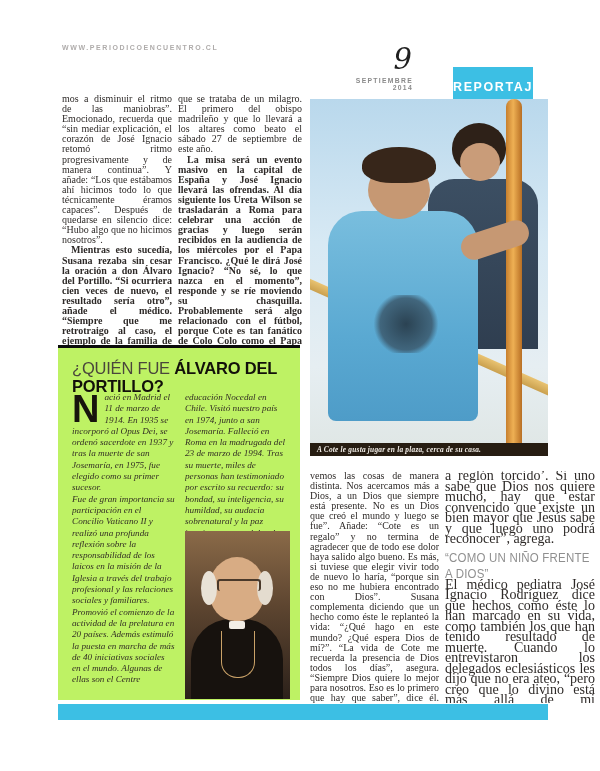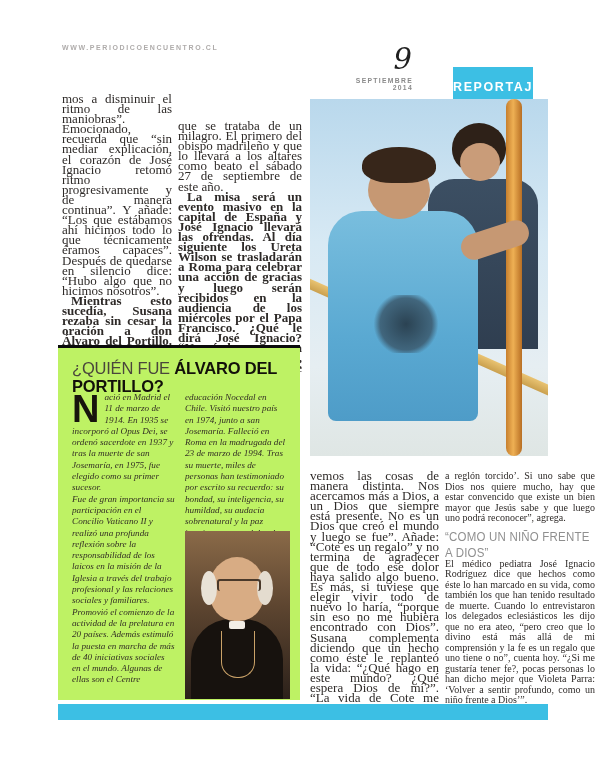--- a/index.html
+++ b/index.html
@@ -10,27 +10,27 @@
             font-size:7px;letter-spacing:1.6px;color:#aFAcab;font-weight:bold;}
   .page-num{position:absolute;left:378px;top:42px;width:34px;text-align:right;
             font-family:"DejaVu Serif",serif;font-style:italic;font-size:29px;color:#1f1f1f;}
   .issue-date{position:absolute;left:340px;top:77px;width:73px;text-align:right;
               font-family:"Liberation Sans",sans-serif;font-size:6.8px;letter-spacing:1.3px;color:#8a8a8a;font-weight:bold;}
   .section-badge{position:absolute;left:453px;top:43px;width:80px;height:41px;background:#3cbfe4;
                  color:#ffffff;font-family:"Liberation Sans",sans-serif;font-weight:bold;
                  font-size:12.5px;letter-spacing:1.6px;text-align:center;line-height:41px;margin-top:24px;}
   
   .col{position:absolute;overflow:hidden;color:#2e2a28;}
-  .col p{margin:0;text-align:justify;font-size:13px;line-height:10.1px;}
+  .col p{margin:0;text-align:justify;font-size:10px;line-height:10.1px;}
   .col p.ind{text-indent:9px;font-weight:bold;}
   .col1{left:62px;top:94px;width:110px;height:253px;}
-  .col2{left:178px;top:94px;width:124px;height:253px;margin-top:27px;}
+  .col2{left:178px;top:94px;width:124px;height:253px;}
   .col3{left:310px;top:471px;width:129px;height:232px;}
   .col4{left:445px;top:471px;width:150px;height:232px;}
-  .col4 p{font-size:10px;line-height:10.5px;}
+  .col4 p{font-size:14px;line-height:10.5px;}
   h3.sec{margin:6px 0 2px 0;font-family:"Liberation Sans",sans-serif;font-weight:400;
          font-size:11.5px;line-height:13.5px;letter-spacing:0.2px;color:#8f8f8f;
          transform:scaleY(1.12);transform-origin:top left;}
   
   .boys-photo{position:absolute;left:310px;top:99px;width:238px;height:357px;margin:0;
               overflow:hidden;background:linear-gradient(180deg,#b9d8ec 0%,#d7e9f4 40%,#e6eef2 75%,#dfe6e4 100%);}
   .pole{position:absolute;left:196px;top:0;width:16px;height:357px;border-radius:8px;
         background:linear-gradient(90deg,#c77f2e,#eeb054 45%,#b86f24);}
   .bar-diag{position:absolute;left:-20px;top:238px;width:300px;height:10px;border-radius:5px;
             background:linear-gradient(180deg,#e9c372,#caa04e);transform:rotate(24deg);}
@@ -110,20 +110,21 @@
     <div class="bar-diag"></div>
     <div class="boy-back-body"></div>
     <div class="boy-back-head"></div>
     <div class="boy-back-face"></div>
     <div class="pole"></div>
     <div class="boy-front-body"></div>
     <div class="tee-print"></div>
     <div class="boy-front-arm"></div>
     <div class="boy-front-head"></div>
     <div class="boy-front-hair"></div>
+    <figcaption class="photo-caption">A Cote le gusta jugar en la plaza, cerca de su casa.</figcaption>
   </figure>
 
   <aside class="infobox">
     <h2><span class="t-light">¿QUIÉN FUE </span><span class="t-bold">ÁLVARO DEL PORTILLO?</span></h2>
     <div class="box-cols">
       <div class="box-col a">
         <p><span class="dropcap">N</span><span>ació en Madrid el 11 de marzo de 1914. En 1935 se incorporó al Opus Dei, se ordenó sacerdote en 1937 y tras la muerte de san Josemaría, en 1975, fue elegido como su primer sucesor.</span></p>
         <p>Fue de gran importancia su participación en el Concilio Vaticano II y realizó una profunda reflexión sobre la responsabilidad de los laicos en la misión de la Iglesia a través del trabajo profesional y las relaciones sociales y familiares. Promovió el comienzo de la actividad de la prelatura en 20 países. Además estimuló la puesta en marcha de más de 40 iniciativas sociales en el mundo. Algunas de ellas son el Centre Hospitalier Monkole en el Congo, el Center for Industrial Technology and Enterprise en Filipinas, la Niger Foundation en Nigeria y la Fundación de</p>
       </div>
       <div class="box-col b">

